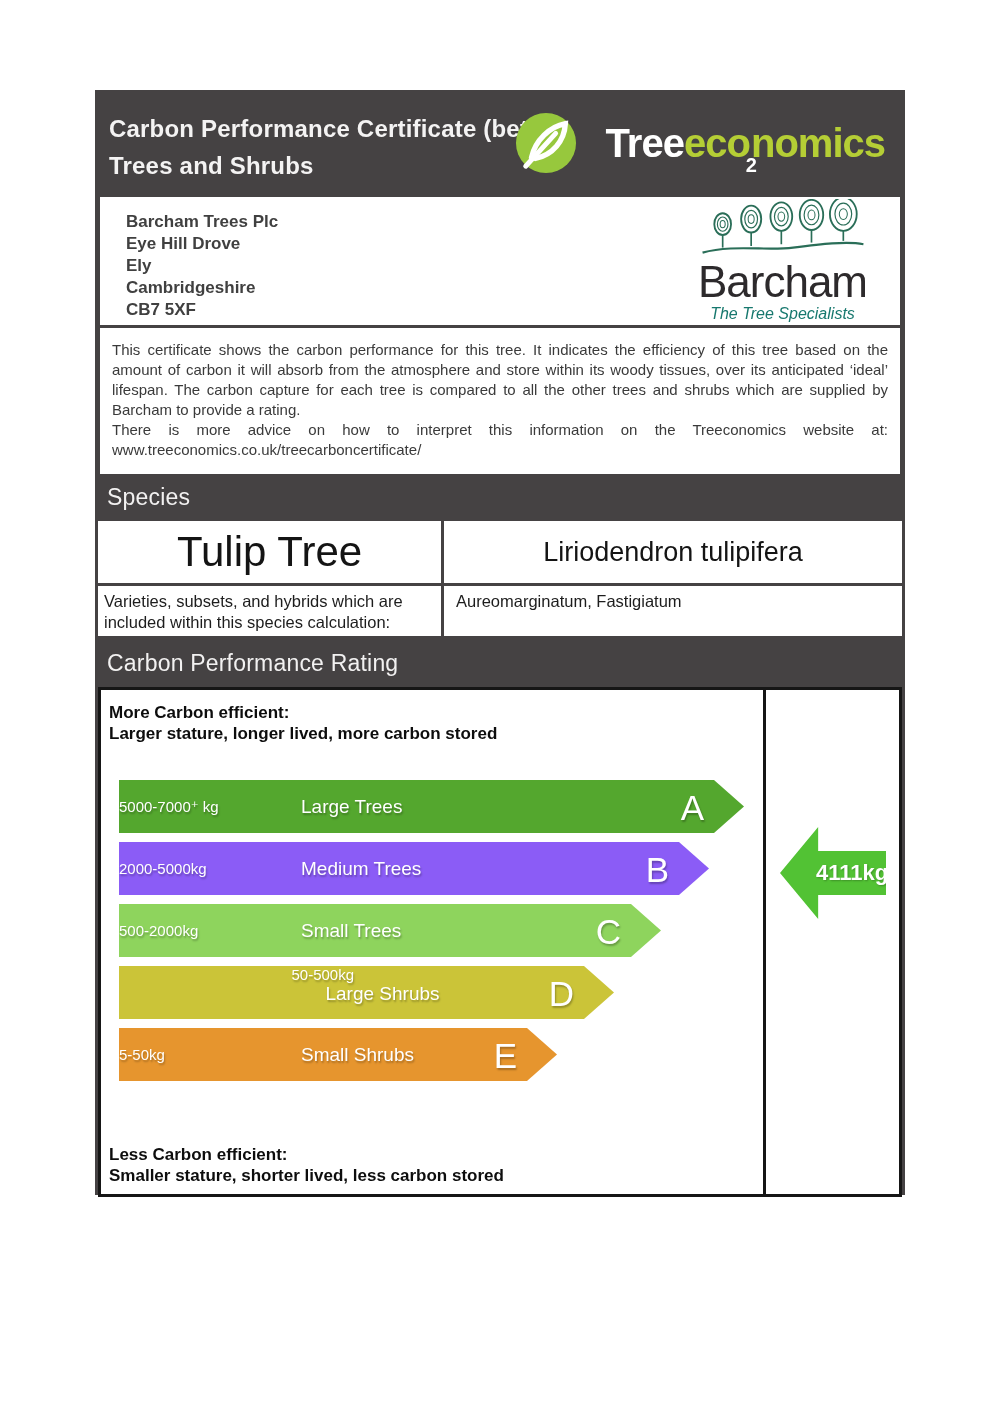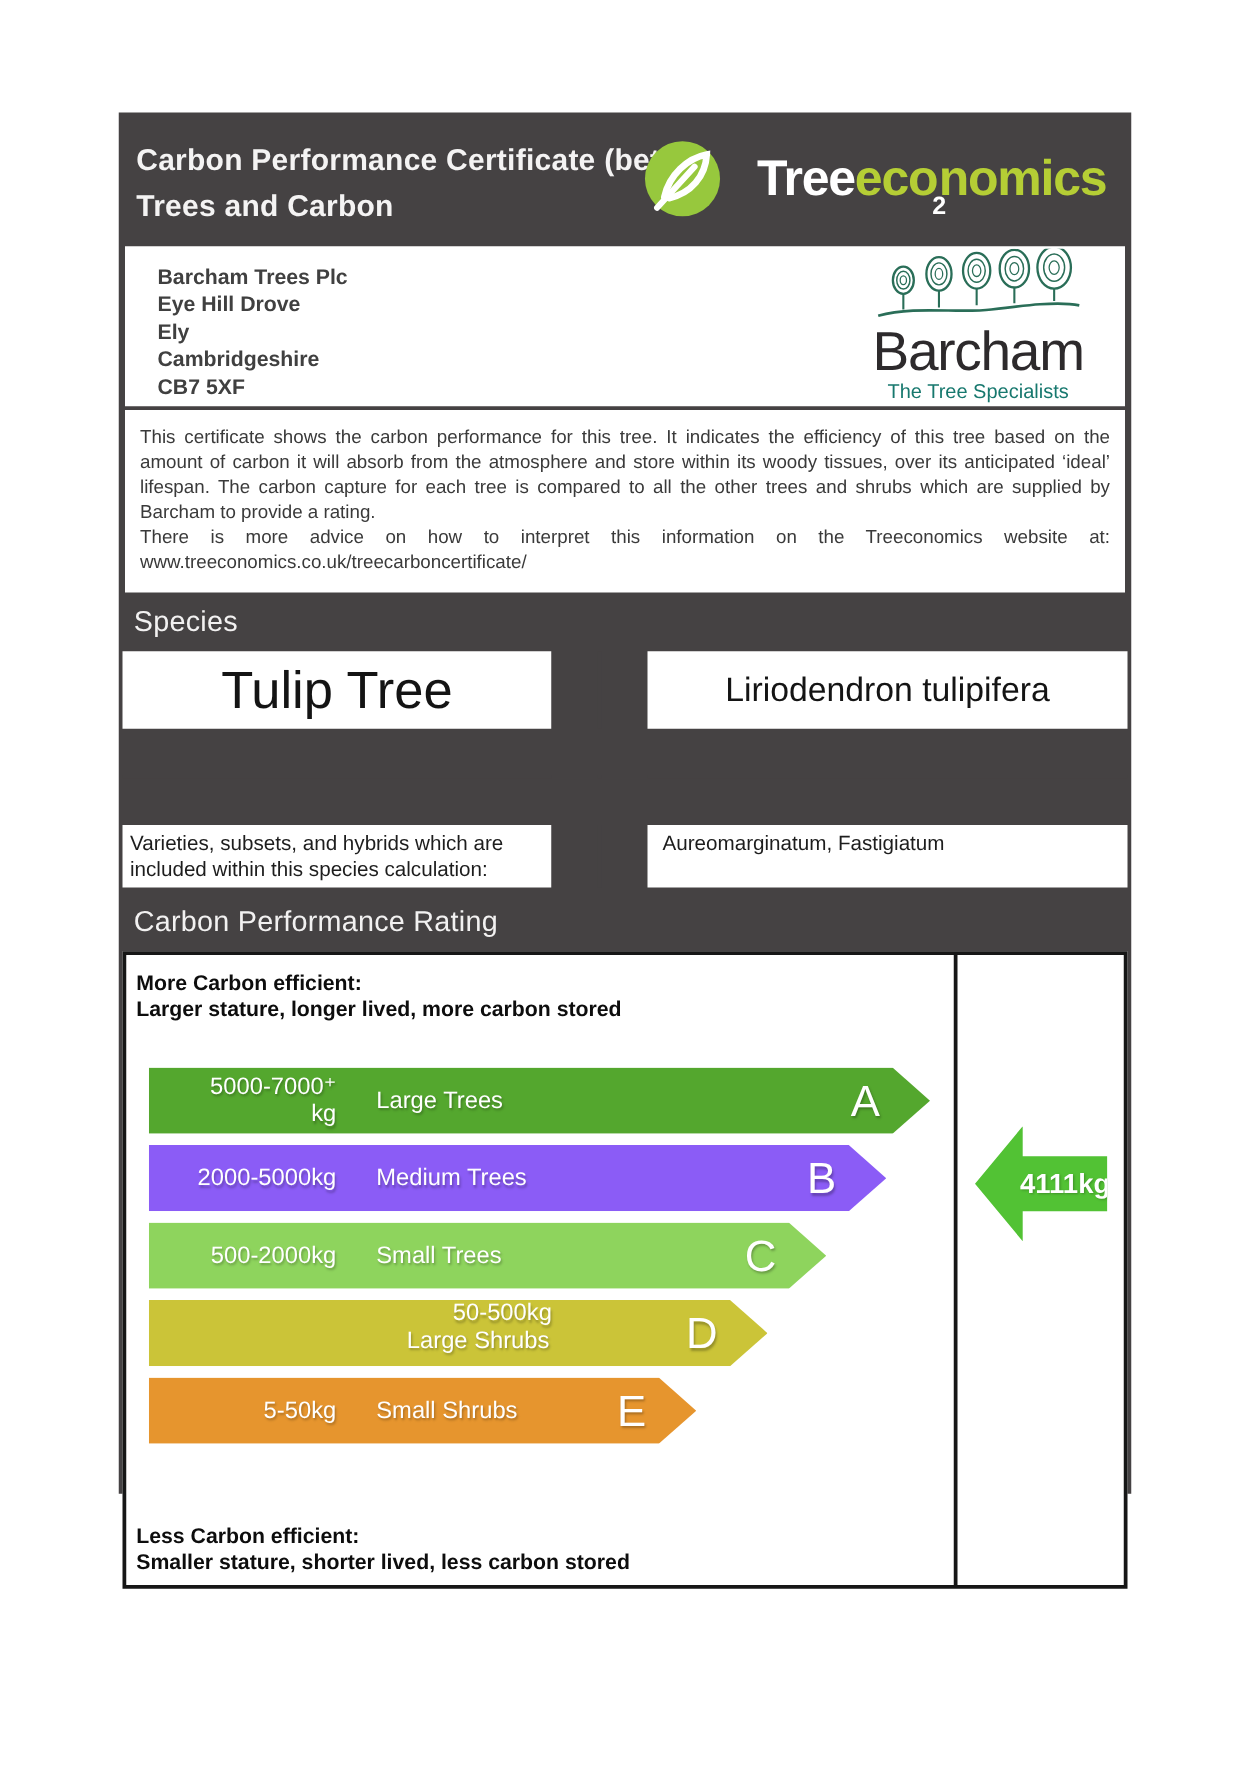--- a/index.html
+++ b/index.html
@@ -31,46 +31,46 @@
   .brand-word .w{color:#ffffff;}
   .brand-word .g{color:var(--logo-green);}
   .brand-word .sub2{color:#ffffff;font-size:20px;position:relative;top:15px;margin:0 -5px 0 -4px;font-weight:600;}
   
   .inset{margin:0 5px;}
   .address-row{position:relative;background:#ffffff;height:128px;padding:14px 0 0 26px;}
   .address-line{display:block;font-size:17px;font-weight:700;color:#404040;line-height:22px;}
   .barcham{position:absolute;right:10px;top:0px;width:215px;text-align:center;}
   .barcham-trees{display:block;margin:2px auto 0;}
   .barcham-name{font-size:44px;font-weight:500;color:#2d2a2c;letter-spacing:-1px;line-height:42px;color:#2d2a2c;}
-  .barcham-tagline{font-size:16px;color:var(--teal-text);font-weight:500;margin-top:2px;}
+  .barcham-tagline{font-size:16px;color:var(--teal-text);font-weight:500;margin-top:2px;font-style:italic;}
   .sep{height:3px;background:var(--frame);}
   .description{background:#ffffff;min-height:135px;padding:12px 12px 14px 12px;}
   .description p{font-size:15px;line-height:20px;text-align:justify;color:#3a3a3a;}
   
   .band-heading{height:47px;display:flex;align-items:center;padding-left:12px;color:#f2f1f1;font-size:23px;font-weight:400;letter-spacing:.2px;}
   
-  .species-table{margin:0 3px;display:grid;grid-template-columns:343px 3px 1fr;grid-template-rows:62px 3px 50px;gap:37px;}
+  .species-table{margin:0 3px;display:grid;grid-template-columns:343px 3px 1fr;grid-template-rows:62px 3px 50px;}
   .species-table .gap{background:var(--frame);}
   .cell{background:#ffffff;}
   .cell-common{display:flex;align-items:center;justify-content:center;font-size:42px;color:#141414;}
   .cell-latin{display:flex;align-items:center;justify-content:center;font-size:27px;color:#141414;}
   .cell-varlabel{padding:5px 8px 0 6px;font-size:16.5px;line-height:21px;color:#1d1d1d;}
   .cell-varvalue{padding:6px 8px 0 12px;font-size:16.5px;color:#1d1d1d;}
   .table-bottom-gap{height:4px;}
   
   .chart{margin:0 3px 3px;background:#ffffff;border:3px solid var(--chart-border);height:510px;display:flex;}
   .chart-main{width:662px;position:relative;padding:12px 0 0 8px;}
   .note{font-size:17px;font-weight:700;color:#0d0d0d;line-height:21px;}
   .bands{margin-top:36px;margin-left:10px;}
   .band{
     position:relative;height:53px;margin-bottom:9px;display:flex;align-items:center;color:#ffffff;
     clip-path:polygon(0 0,calc(100% - 30px) 0,100% 50%,calc(100% - 30px) 100%,0 100%);
     text-shadow:1px 2px 2px rgba(0,0,0,0.28);
   }
-  .band .range{width:150px;text-align:right;font-size:19px;padding-left:33px;}
+  .band .range{width:150px;font-size:15px;}
   .band .label{margin-left:32px;font-size:19px;}
   .band .letter{position:absolute;right:40px;top:50%;transform:translateY(-50%);font-size:35px;line-height:35px;}
   .note-bottom{position:absolute;left:8px;bottom:8px;}
   .chart-divider{width:3px;background:var(--chart-border);}
   .chart-side{flex:1;position:relative;}
   .pointer{
     position:absolute;left:14px;top:137px;width:106px;height:92px;
     clip-path:polygon(0% 50%,36% 0%,36% 26%,100% 26%,100% 74%,36% 74%,36% 100%);
     display:flex;align-items:center;color:#fff;font-size:22px;font-weight:700;
     text-shadow:1px 1px 2px rgba(0,0,0,0.25);
@@ -78,21 +78,21 @@
   .pointer span{margin-left:36px;}
 </style>
 </head>
 <body>
 
 <div class="certificate">
 
   <div class="header">
     <div class="header-title">
       <div>Carbon Performance Certificate (beta)</div>
-      <div>Trees and Carbon</div>
+      <div>Trees and Shrubs</div>
     </div>
     <div class="brand">
       <svg class="brand-circle" viewBox="0 0 64 64">
         <circle cx="32" cy="32" r="31" fill="#97c83d"></circle>
         <path d="M17 47 C21 29 36 15 52 12 C51 30 39 44 21 48" fill="none" stroke="#ffffff" stroke-width="5.5" stroke-linecap="round"></path>
         <path d="M11 56 L42 22" fill="none" stroke="#ffffff" stroke-width="5" stroke-linecap="round"></path>
       </svg>
       <div class="brand-word">
         <span class="w">Tree</span><span class="g">eco</span><span class="sub2">2</span><span class="g">nomics</span>
       </div>

